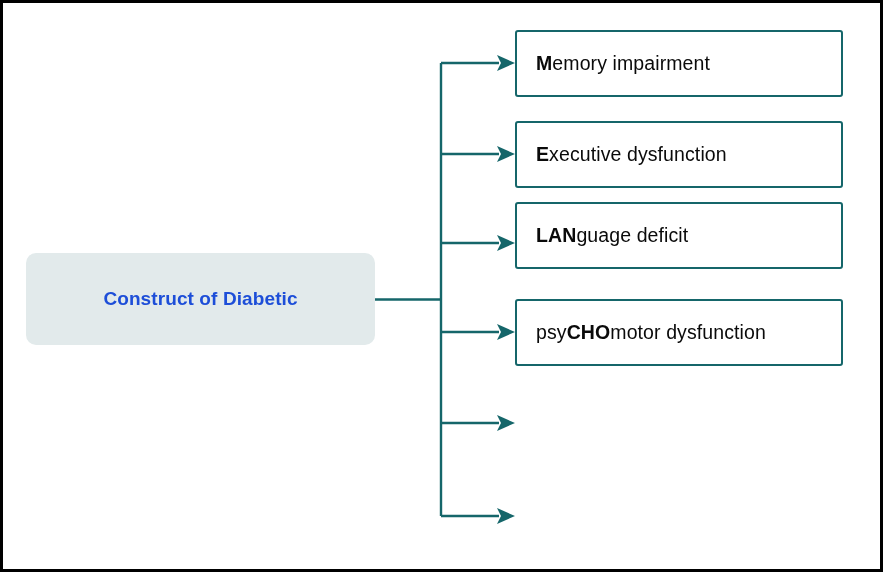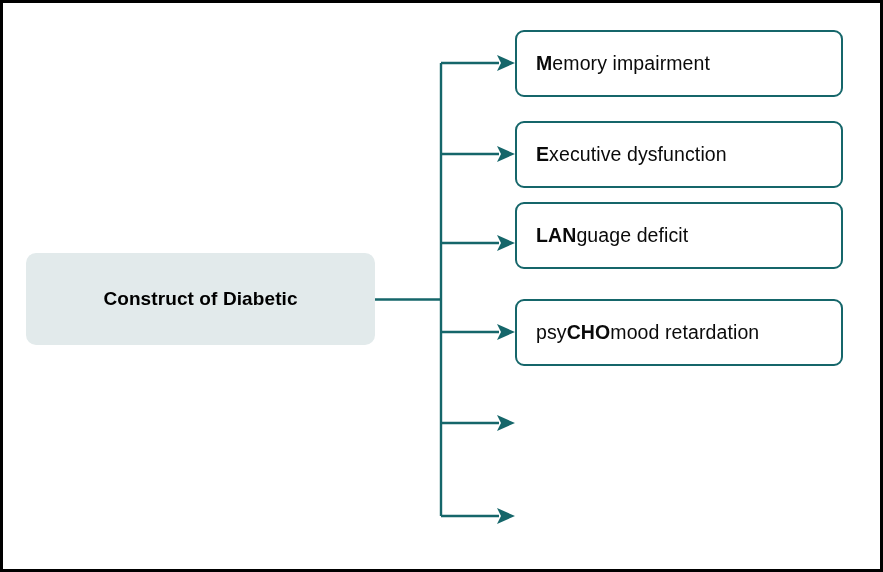--- a/index.html
+++ b/index.html
@@ -29,33 +29,33 @@
     display: flex;
     align-items: center;
     justify-content: center;
     text-align: center;
     box-sizing: border-box;
     padding: 0 14px;
   }
   #root-node .root-text {
     font-size: 19px;
     font-weight: bold;
-    color: #000000;
+    color: #1d4ed8;
     line-height: 1.33;
     letter-spacing: 0.1px;
   }
   
   .leaf-box {
     position: absolute;
     left: 512px;
     width: 328px;
     height: 67px;
     background: #ffffff;
     border: 2px solid #15666a;
-    border-radius: 9px;
+    border-radius: 3px;
     box-sizing: border-box;
     display: flex;
     align-items: center;
   }
   .leaf-label {
     font-size: 19.5px;
     color: #0a0a0a;
     padding-left: 19px;
     letter-spacing: 0.1px;
     white-space: nowrap;
@@ -121,19 +121,19 @@
   </div>
 
   <div class="leaf-box" style="top:199px">
     <span class="leaf-label">
       <span></span><b>LAN</b><span>guage deficit</span>
     </span>
   </div>
 
   <div class="leaf-box" style="top:296px">
     <span class="leaf-label">
-      <span>psy</span><b>CHO</b><span>mood retardation</span>
+      <span>psy</span><b>CHO</b><span>motor dysfunction</span>
     </span>
   </div>
 
 
 
 </div>
 
 </body></html>

